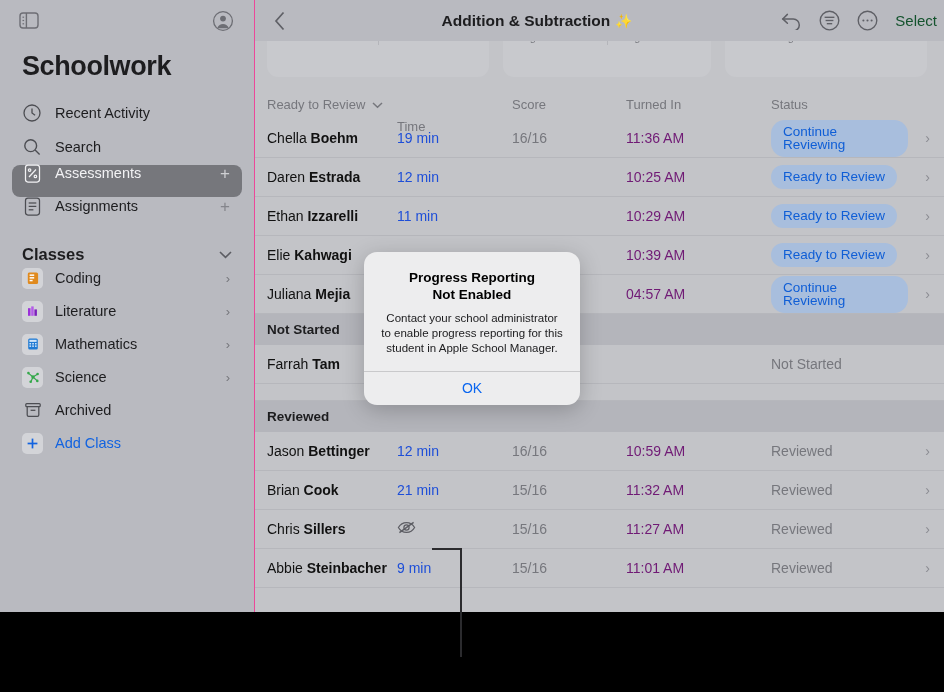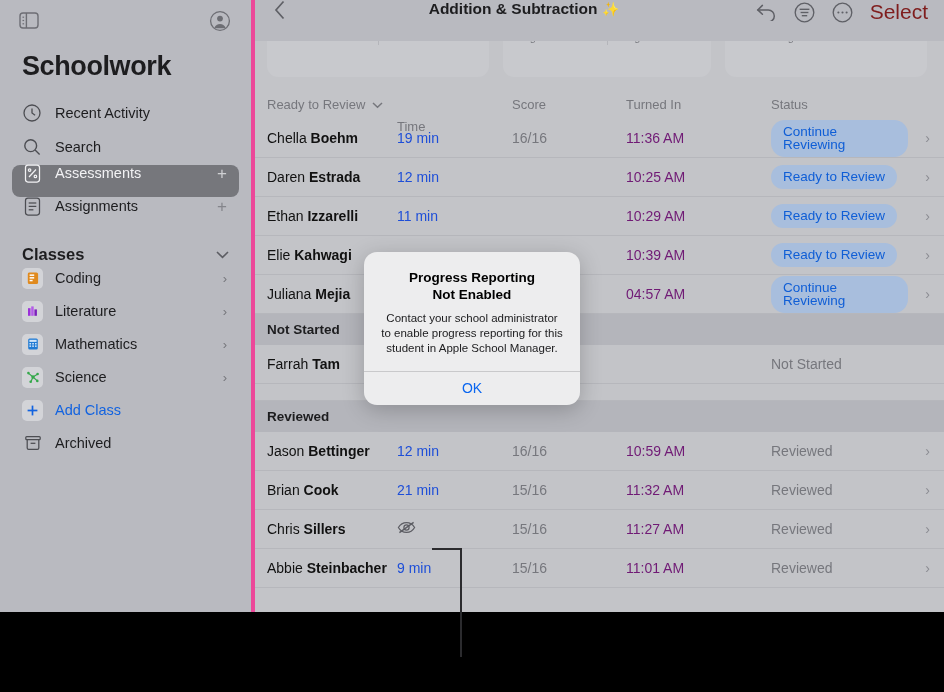--- a/index.html
+++ b/index.html
@@ -22,21 +22,21 @@
     background: #c3c4c8;
     overflow: hidden;
   }
 
   
   .sidebar {
     width: 255px; height: 612px;
     background: #b9bac0;
     flex: 0 0 255px;
     position: relative;
-    border-right: 4px solid #ec4899;
+    border-right: 1px solid #ec4899;
   }
   .sb-topbar {
     height: 41px;
     display: flex; align-items: center;
     justify-content: space-between;
     padding: 0 18px 0 16px;
   }
   .icon-btn {
     width: 26px; height: 26px;
     display: flex; align-items: center; justify-content: center;
@@ -105,41 +105,41 @@
 
   
   .main {
     flex: 1; height: 612px;
     position: relative;
     background: #c3c4c8;
     overflow: hidden;
   }
   .toolbar {
     height: 41px;
-    display: flex; align-items: flex-start;
-    padding: 0 14px 0 12px;
+    display: flex; align-items: center;
+    padding: 0 5px 0 12px;
     gap: 0;
     position: relative;
     z-index: 5;
     background: #b9bac0;
   }
   .tb-back { color: #5f6066; width: 26px; display:flex; align-items:center; justify-content:center; }
   .tb-title {
     flex: 1;
     text-align: center;
     font-size: 15.5px;
     font-weight: bold;
     color: #1d1d1f;
     display: flex; align-items: center; justify-content: center;
     gap: 5px;
   }
   .sparkle { font-size: 14px; }
   .tb-actions { display: flex; align-items: center; gap: 17px; padding-right: 2px; }
   .tb-actions .ic { color: #5f6066; display:flex; align-items:center; }
-  .tb-select { font-size: 21px; color: #7f1d1d; }
+  .tb-select { font-size: 15px; color: #14532d; }
 
   
   .cards {
     display: flex;
     gap: 14px;
     padding: 0 12px;
     margin-top: -14px;
     height: 50px;
   }
   .card {
@@ -397,39 +397,39 @@
             <circle cx="2.4" cy="3.1" r="1.3" fill="#34a84a" stroke="none"></circle>
             <circle cx="11.6" cy="4" r="1.3" fill="#34a84a" stroke="none"></circle>
             <circle cx="4.7" cy="11.7" r="1.3" fill="#34a84a" stroke="none"></circle>
             <circle cx="11.3" cy="10.9" r="1.3" fill="#34a84a" stroke="none"></circle>
           </svg>
         </span>
         <span class="lbl">Science</span>
         <span class="arrow">›</span>
       </div>
 
+      <div class="sb-item">
+        <span class="sq">
+          <svg width="18" height="18" viewBox="0 0 18 18" fill="none" stroke="#4c4d52" stroke-width="1.25">
+            <rect x="1.8" y="2.6" width="14.4" height="3.1" rx="0.9"></rect>
+            <path d="M3.2 5.9v8.1a1.4 1.4 0 0 0 1.4 1.4h8.8a1.4 1.4 0 0 0 1.4-1.4V5.9"></path>
+            <line x1="6.6" y1="9.3" x2="11.4" y2="9.3"></line>
+          </svg>
+        </span>
+        <span class="lbl">Archived</span>
+      </div>
+
       <div class="sb-item add-class">
         <span class="cls-icon">
           <svg width="13" height="13" viewBox="0 0 13 13" stroke="#1263e0" stroke-width="1.7">
               <line x1="6.5" y1="1.6" x2="6.5" y2="11.4"></line>
               <line x1="1.6" y1="6.5" x2="11.4" y2="6.5"></line>
             </svg>
         </span>
         <span class="lbl">Add Class</span>
-      </div>
-
-      <div class="sb-item">
-        <span class="sq">
-          <svg width="18" height="18" viewBox="0 0 18 18" fill="none" stroke="#4c4d52" stroke-width="1.25">
-            <rect x="1.8" y="2.6" width="14.4" height="3.1" rx="0.9"></rect>
-            <path d="M3.2 5.9v8.1a1.4 1.4 0 0 0 1.4 1.4h8.8a1.4 1.4 0 0 0 1.4-1.4V5.9"></path>
-            <line x1="6.6" y1="9.3" x2="11.4" y2="9.3"></line>
-          </svg>
-        </span>
-        <span class="lbl">Archived</span>
       </div>
 
     </aside>
 
     <section class="main">
 
       <div class="toolbar">
         <span class="tb-back">
           <svg width="12" height="20" viewBox="0 0 12 20" fill="none" stroke="currentColor" stroke-width="1.7">
               <path d="M9.5 1.5L2 10l7.5 8.5"></path>

